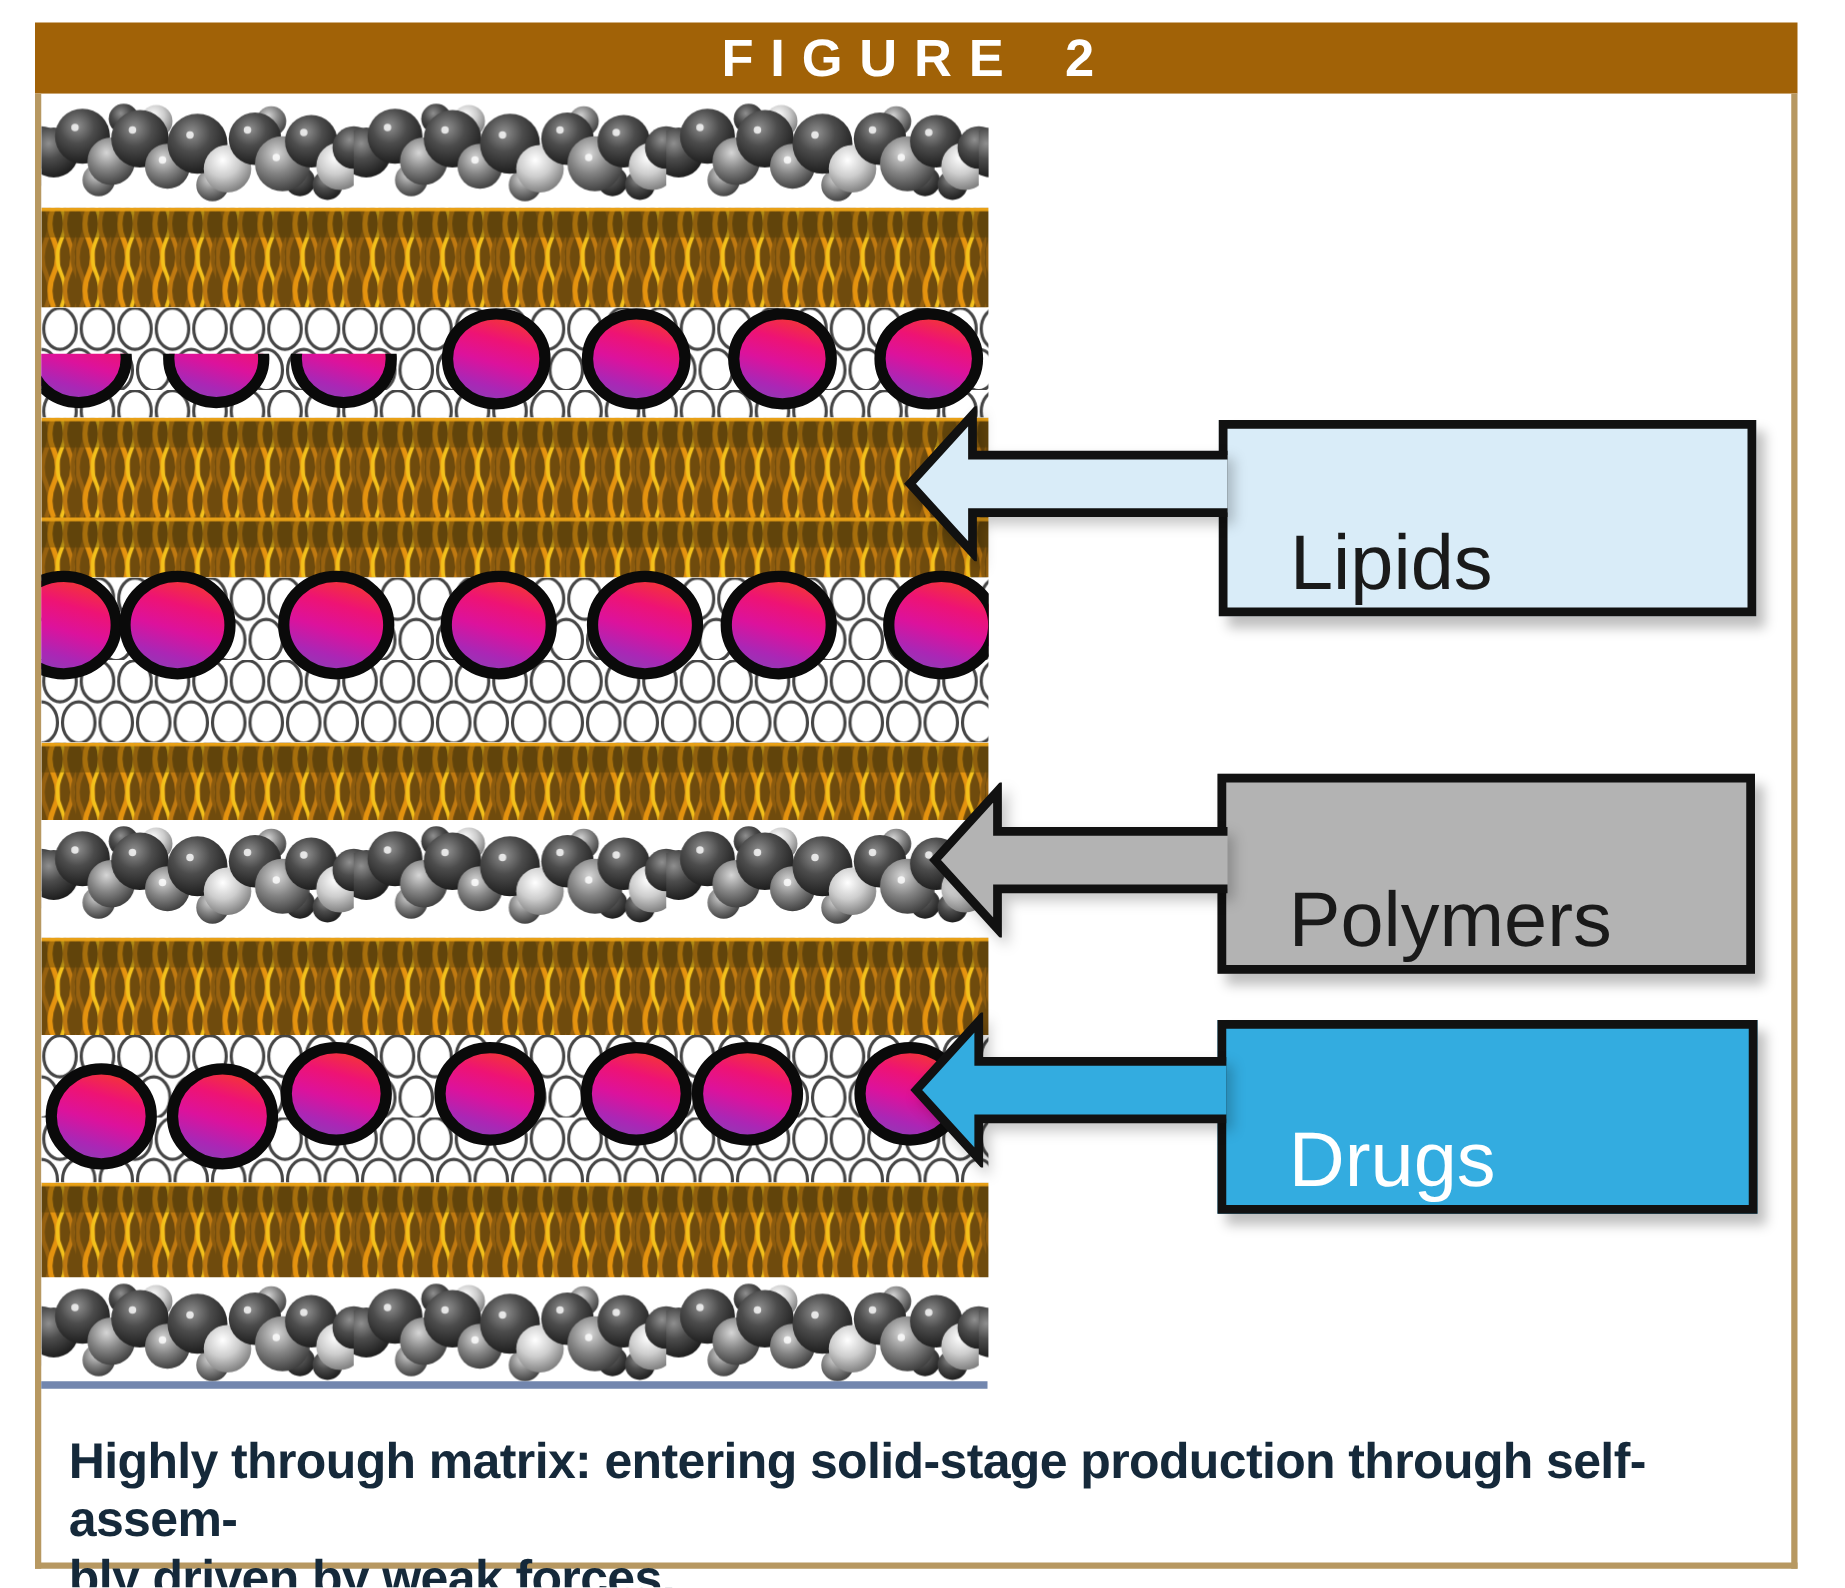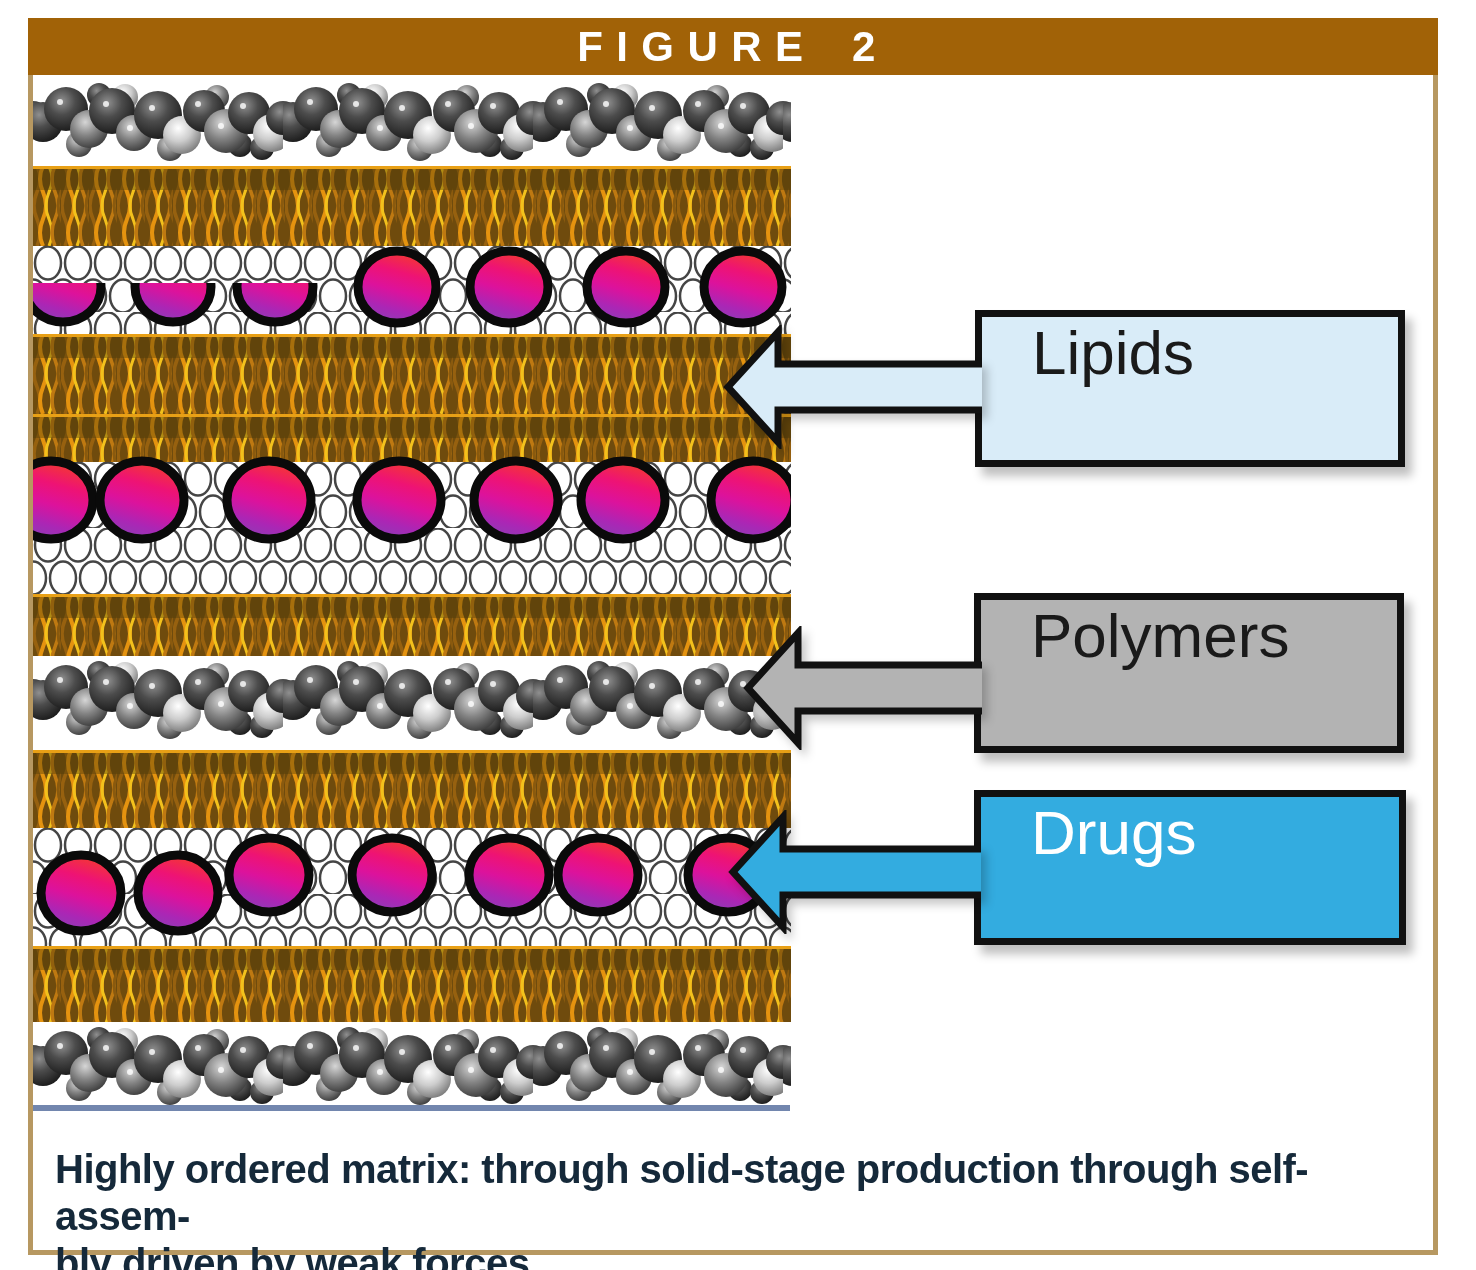--- a/index.html
+++ b/index.html
@@ -11,22 +11,22 @@
         letter-spacing:0.32em;word-spacing:0.25em;}
   .figure-body{position:absolute;left:0;top:57px;width:1400px;height:1175px;background:#ffffff;
         border-left:5px solid #b79861;border-right:5px solid #b79861;border-bottom:5px solid #b79861;}
   .mol{position:absolute;left:0;top:3px;z-index:1;}
   .divider{position:absolute;left:0;top:1030px;width:757px;height:6px;background:#7286ae;z-index:2;}
   .arrow{position:absolute;z-index:4;filter:drop-shadow(5px 6px 5px rgba(0,0,0,0.22));}
   .arrow-lipids{left:683px;top:250px;}
   .arrow-polymers{left:703px;top:551px;}
   .arrow-drugs{left:688px;top:735px;}
   .callout{position:absolute;z-index:3;border:7px solid #111111;box-sizing:border-box;
-        display:flex;align-items:flex-start;padding-left:50px;font-size:62px;color:#1a1a1a;
-        box-shadow:7px 9px 9px rgba(0,0,0,0.25);}
+        display:flex;align-items:flex-end;padding-left:50px;font-size:62px;color:#1a1a1a;
+        box-shadow:7px 9px 9px rgba(0,0,0,0.25);margin-top:26px;}
   .callout-lipids{left:942px;top:235px;width:430px;height:157px;background:#d9ecf8;}
   .callout-polymers{left:941px;top:518px;width:430px;height:160px;background:#b3b3b3;}
   .callout-drugs{left:941px;top:715px;width:432px;height:155px;background:#33ace0;color:#ffffff;}
   .caption{position:absolute;left:22px;top:1071px;width:1355px;z-index:2;
         font-weight:bold;font-size:40px;line-height:47px;color:#15293a;letter-spacing:-0.5px;}
 </style>
 </head>
 <body>
 
 <div class="page">
@@ -199,19 +199,19 @@
       <div class="callout callout-drugs">
         <span>Drugs</span>
       </div>
       <div class="callout callout-polymers">
         <span>Polymers</span>
       </div>
 
       <div class="divider"></div>
 
       <div class="caption">
-        <div>Highly ordered matrix: through solid-stage production through self-assem-</div>
+        <div>Highly through matrix: entering solid-stage production through self-assem-</div>
         <div>bly driven by weak forces.</div>
       </div>
 
     </div>
   </div>
 </div>
 
 </body></html>

